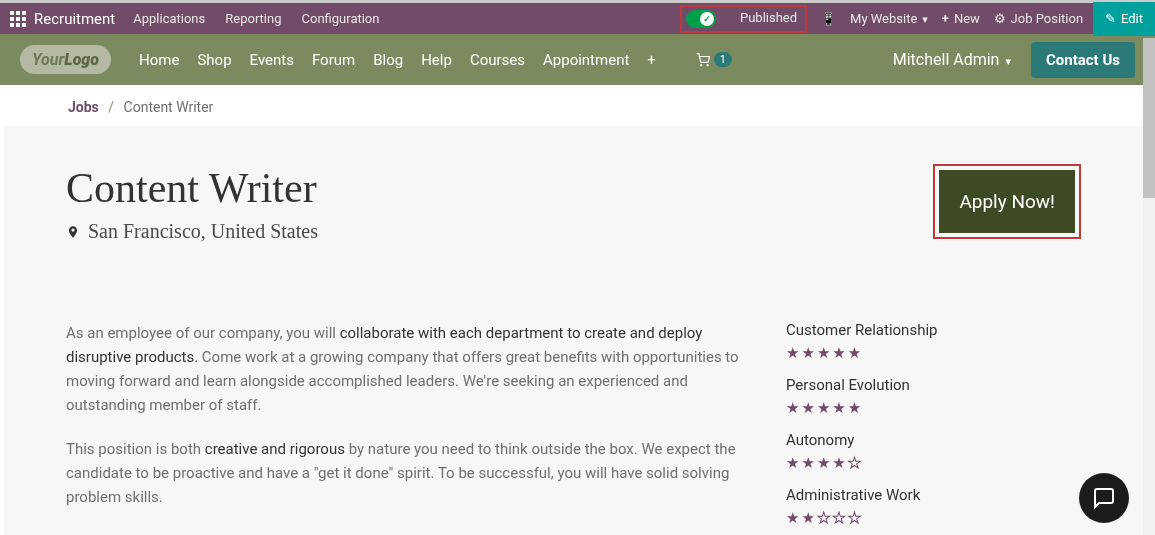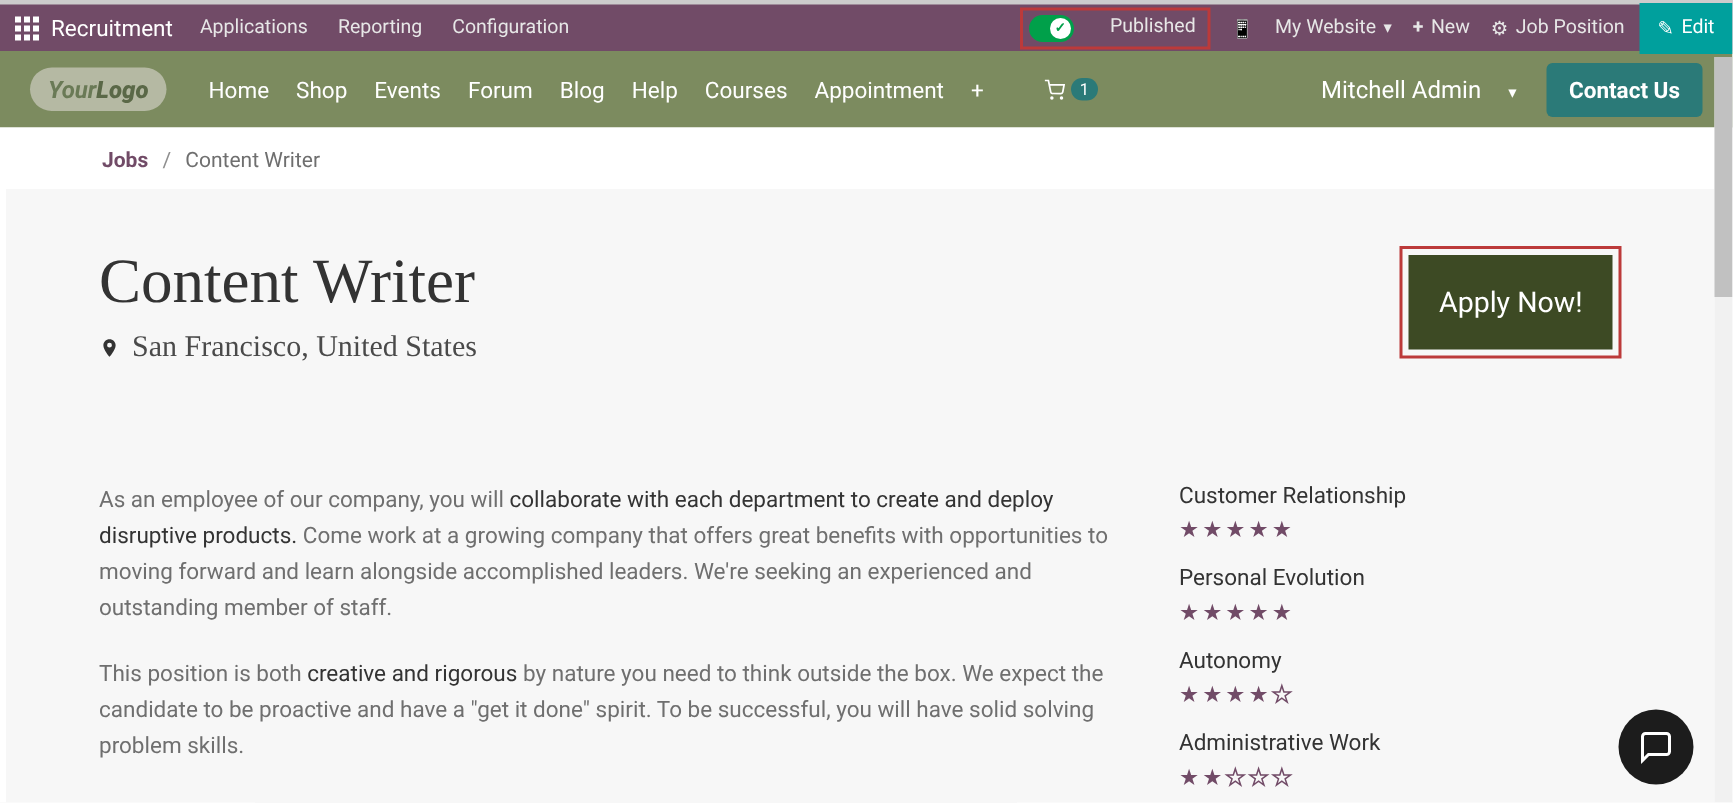--- a/index.html
+++ b/index.html
@@ -22,21 +22,21 @@
 
 
 .site-header { height:51px; background:#7c8b5f; display:flex; align-items:center; padding:0 20px; color:#fff; }
 .logo { background:#b5b9a3; border-radius:20px; padding:5px 12px; color:#6a7a56; font-style:italic; font-weight:bold; margin-right:28px; font-size:16px; }
 .logo b { color:#5a6847; }
 .site-header .menu-link { color:#fff; margin-right:18px; font-size:15px; cursor:pointer; }
 .plus-box { font-size:18px; cursor:pointer; }
 .site-header .cart { margin-left:22px; display:flex; align-items:center; gap:4px; cursor:pointer; }
 .cart .badge { background:#2b7a78; color:#fff; border-radius:10px; font-size:11px; padding:1px 6px; }
 .site-header .spacer { flex:1; }
-.user { display:flex; align-items:center; gap:18px; cursor:pointer; margin-right:20px; }
+.user { display:flex; align-items:center; gap:6px; cursor:pointer; margin-right:20px; }
 .contact-btn { background:#2b7a78; color:#fff; border-radius:4px; padding:9px 15px; cursor:pointer; font-size:15px;font-weight:bold; }
 
 
 .breadcrumb { padding:14px 0 14px 68px; font-size:14px; background:#fff; }
 .breadcrumb .root { color:#714b67; font-weight:bold; cursor:pointer; }
 .breadcrumb .sep { color:#8f8f8f; margin:0 6px; }
 .breadcrumb .current { color:#6f6f6f; }
 
 
 .content { background:#f7f7f7; position:absolute; top:126px; left:4px; right:12px; bottom:0; padding:38px 62px 0; }

